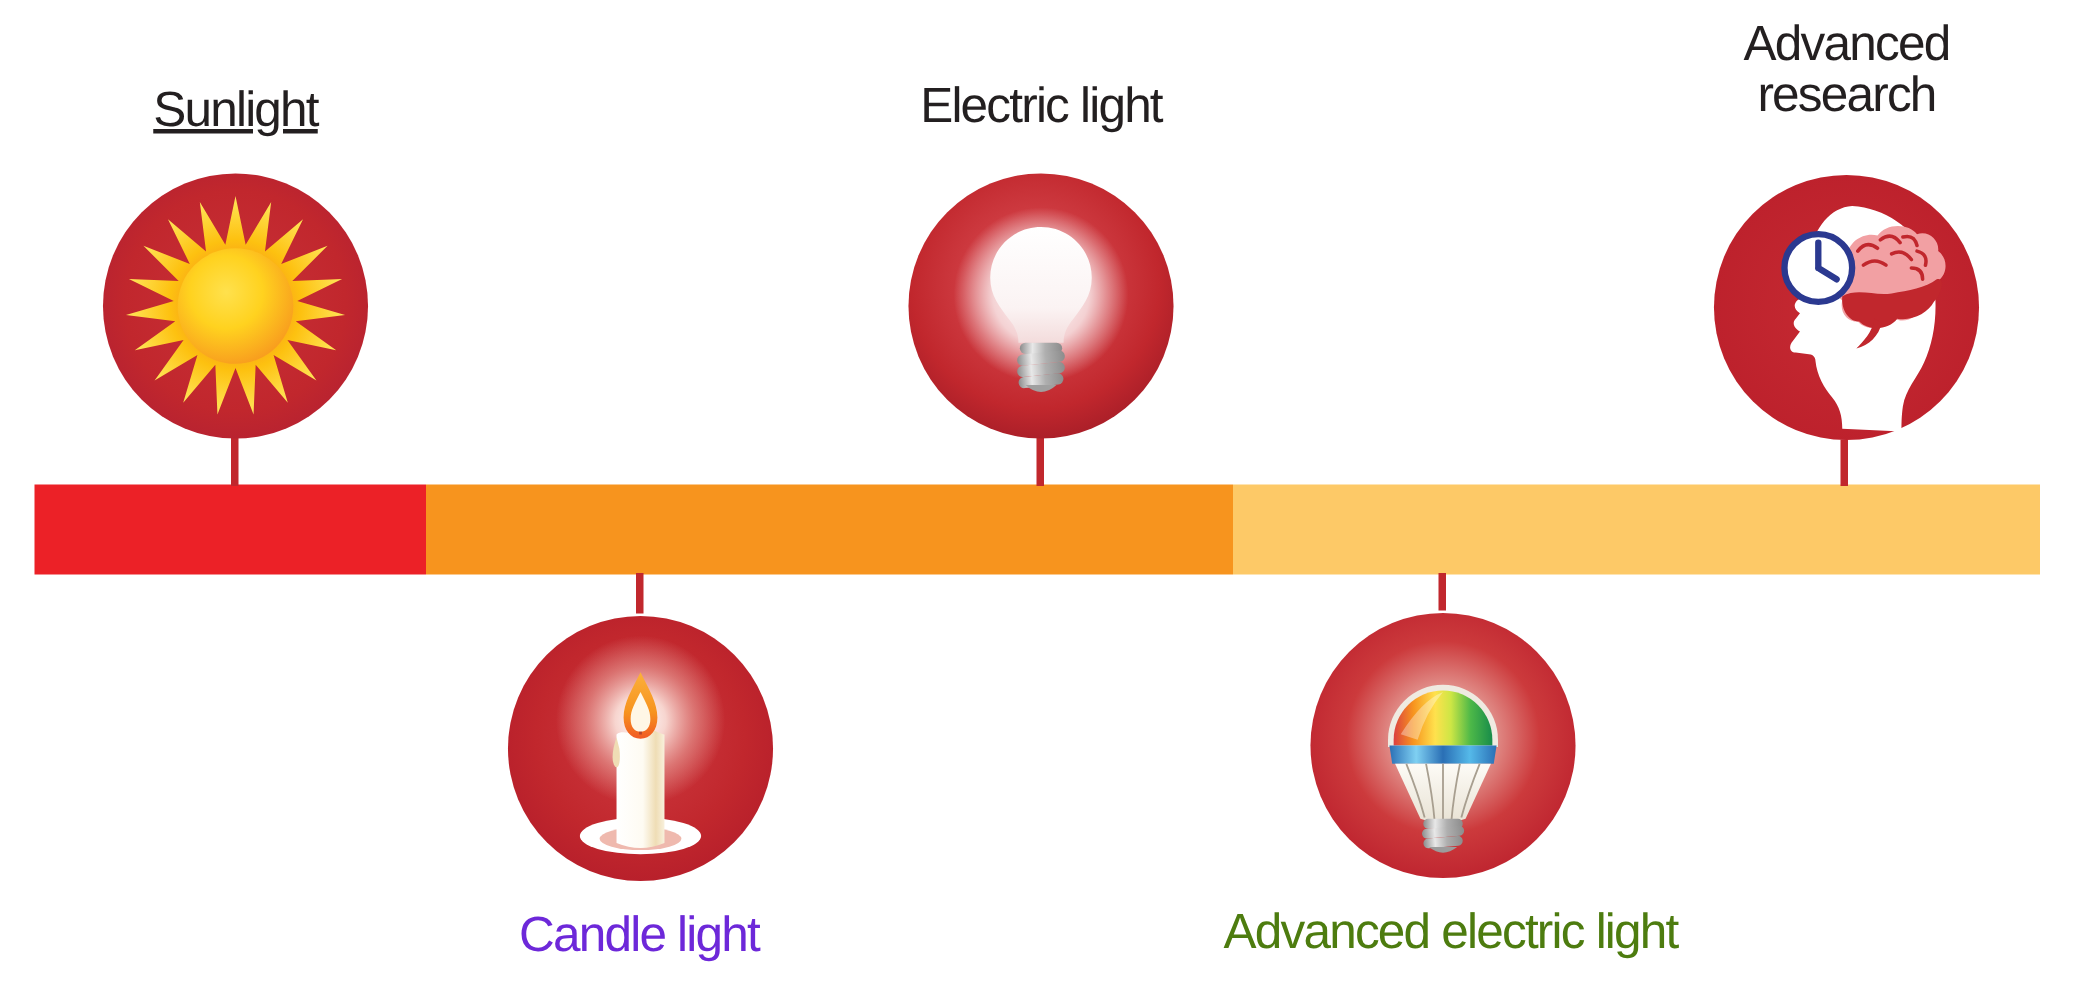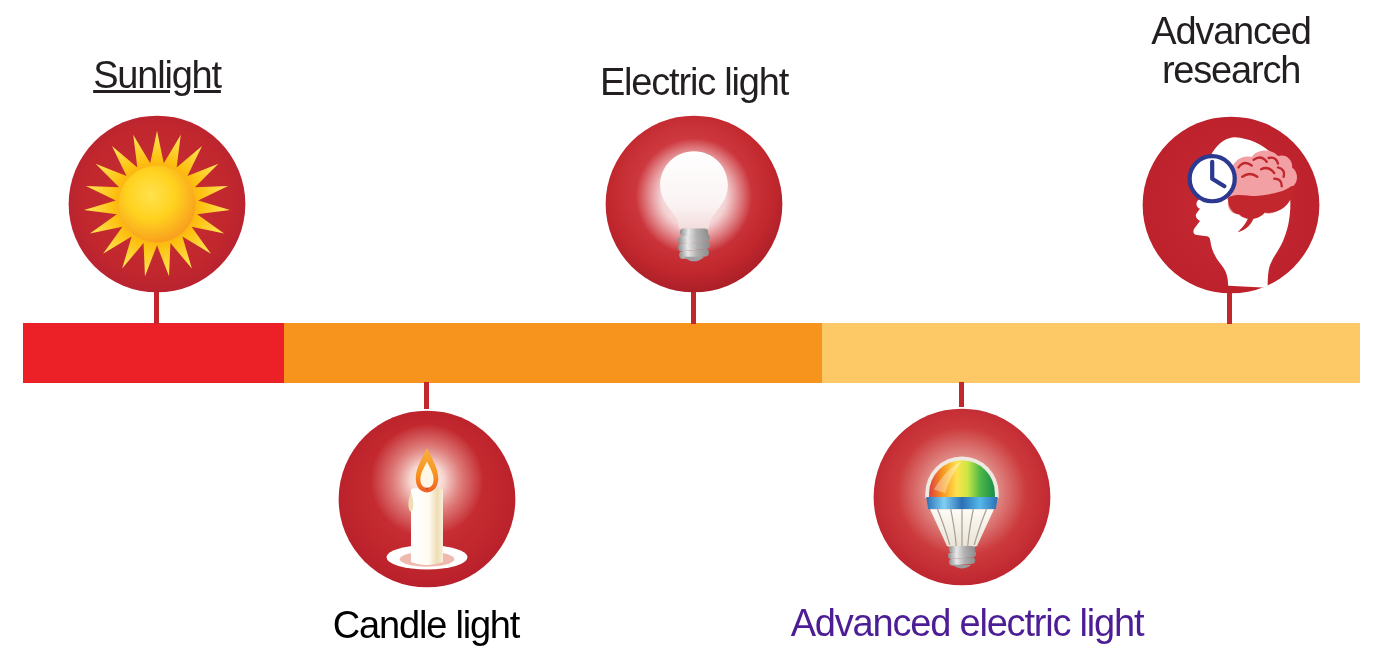--- a/index.html
+++ b/index.html
@@ -23,26 +23,26 @@
   
   .node { position:absolute; width:188px; height:188px; }
   .n-sun      { left:63px;   top:110px; }
   .n-candle   { left:333px;  top:405px; }
   .n-electric { left:600px;  top:110px; }
   .n-led      { left:868px;  top:403px; }
   .n-research { left:1137px; top:111px; }
   
   .label {
     position:absolute; transform:translateX(-50%);
-    font-size:38px; letter-spacing:-1.2px; line-height:1.02;
+    font-size:33px; letter-spacing:-1.2px; line-height:1.02;
     color:#231F20; text-align:center; white-space:nowrap;
   }
   .l-sun      { left:157px;  top:56px; }
   .l-candle   { left:426px;  top:606px; }
-  .l-electric { left:694px;  top:53px;margin-top:10px; }
+  .l-electric { left:694px;  top:53px; }
   .l-led      { left:967px;  top:604px; }
   .l-research { left:1231px; top:12px; width:230px; white-space:normal; }
 </style>
 </head>
 <body>
 
 <div class="stage">
 
   <div class="bar">
     <div class="seg seg0" style="background: rgb(236, 33, 39);"></div>
@@ -50,23 +50,23 @@
     <div class="seg seg2" style="background: rgb(253, 201, 103);"></div>
   </div>
 
   <div class="connector c-sun" style="background: rgb(193, 39, 45);"></div>
   <div class="connector c-candle" style="background: rgb(193, 39, 45);"></div>
   <div class="connector c-electric" style="background: rgb(193, 39, 45);"></div>
   <div class="connector c-led" style="background: rgb(193, 39, 45);"></div>
   <div class="connector c-research" style="background: rgb(193, 39, 45);"></div>
 
   <div class="label l-sun" style="color: rgb(35, 31, 32); text-decoration: underline;">Sunlight</div>
-  <div class="label l-candle" style="color: #000000;">Candle light</div>
+  <div class="label l-candle" style="color: #6d28d9;">Candle light</div>
   <div class="label l-electric" style="color: rgb(35, 31, 32);">Electric light</div>
-  <div class="label l-led" style="color: #4c1d95;">Advanced electric light</div>
+  <div class="label l-led" style="color: #4d7c0f;">Advanced electric light</div>
   <div class="label l-research" style="color: rgb(35, 31, 32);">Advanced research</div>
 
   <svg class="node n-sun" viewBox="0 0 200 200">
     <defs>
       <radialGradient id="sunBg" cx="50%" cy="48%" r="52%">
         <stop offset="0%" stop-color="#C83139"></stop>
           <stop offset="80%" stop-color="#C1272D"></stop>
           <stop offset="100%" stop-color="#B92330"></stop>
       </radialGradient>
       <radialGradient id="sunRays" cx="50%" cy="50%" r="50%">

